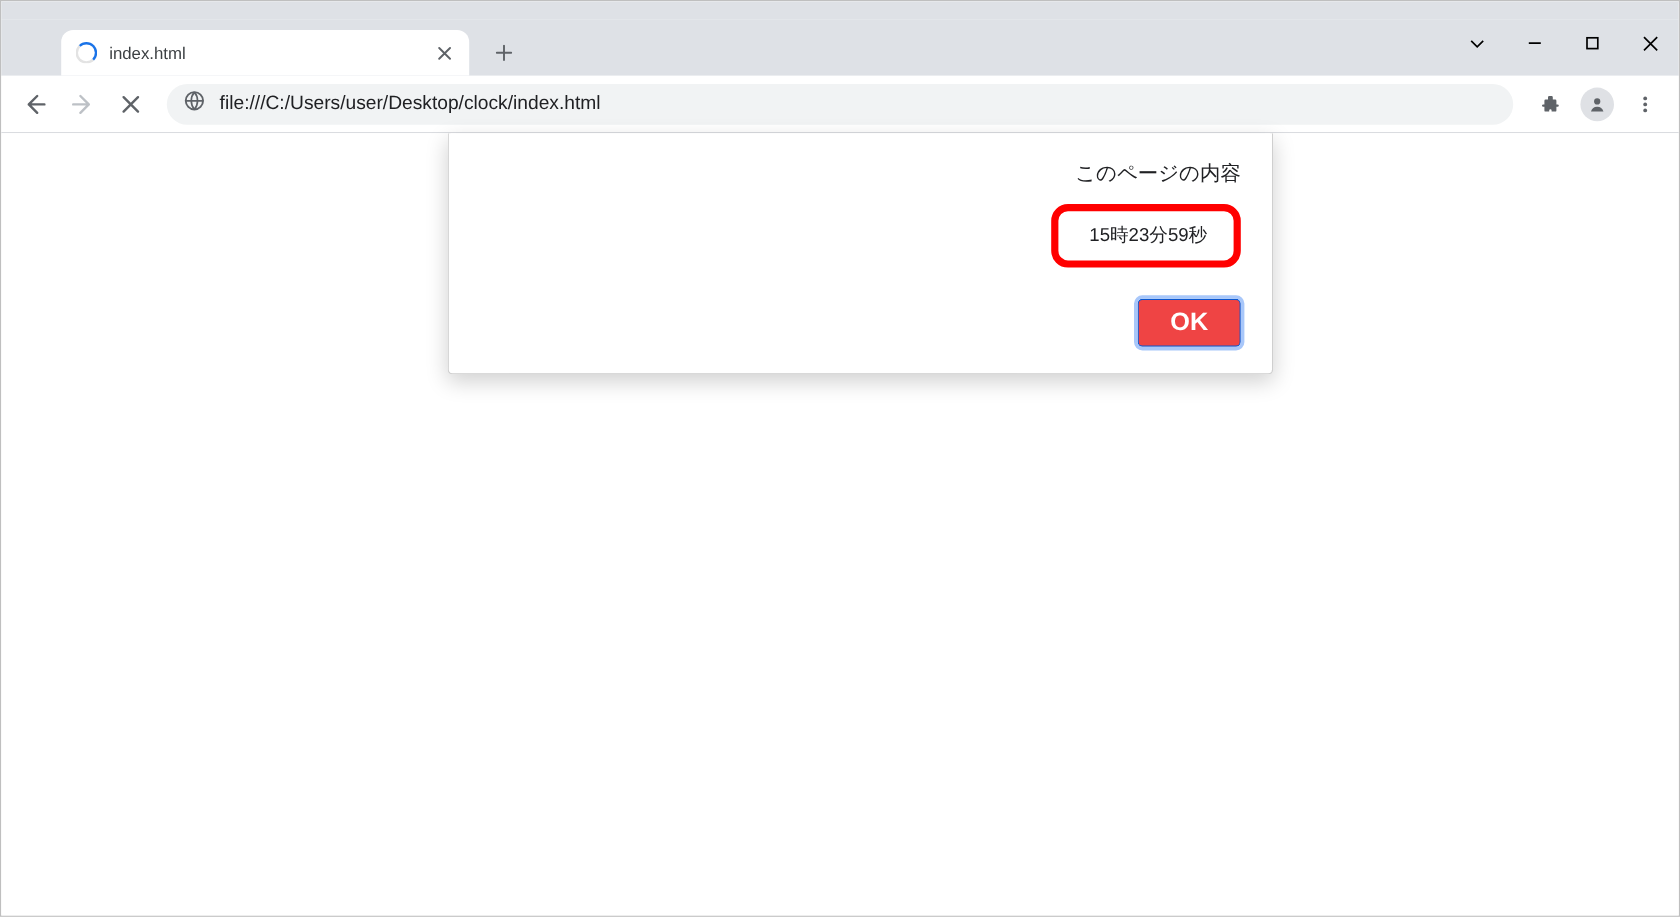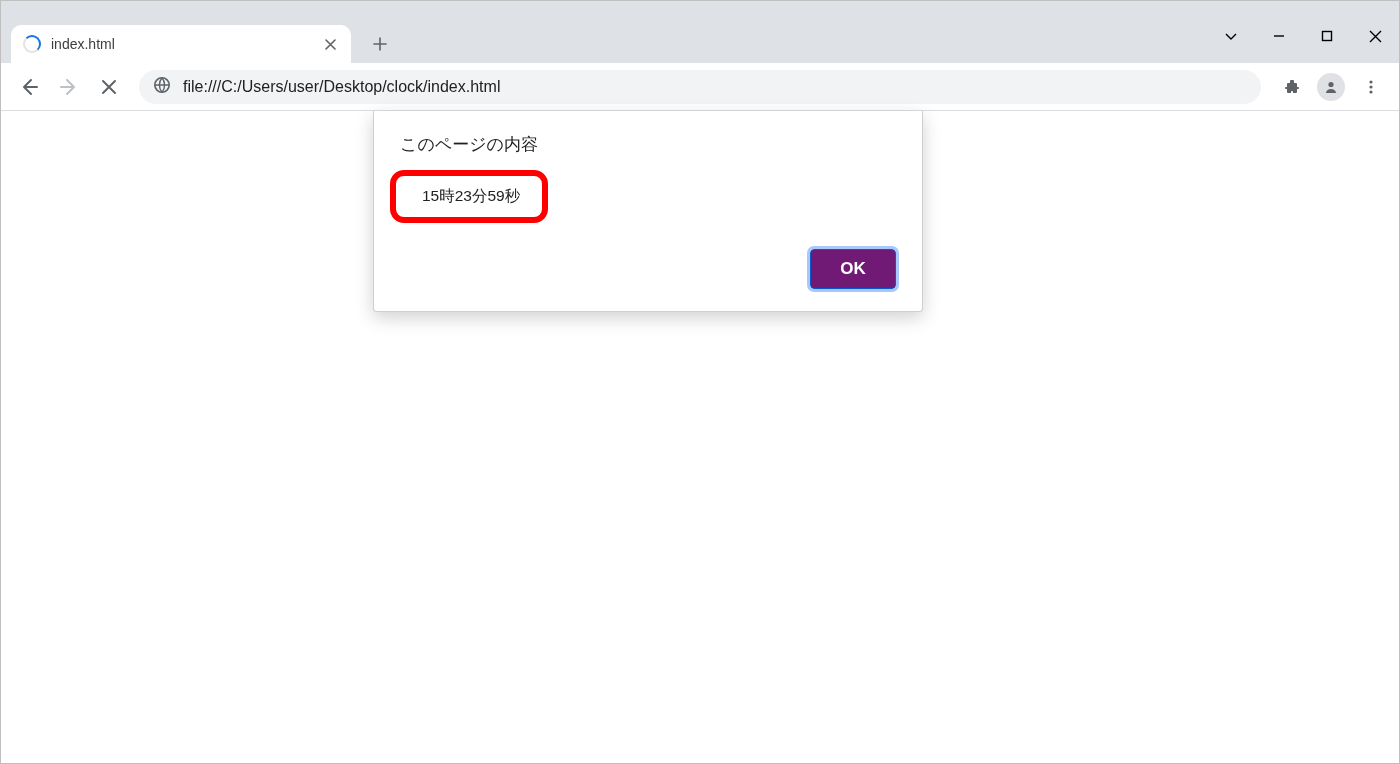--- a/index.html
+++ b/index.html
@@ -1,21 +1,21 @@
 <!DOCTYPE html>
 <html><head>
 <meta charset="utf-8">
 <style>
   * { box-sizing: border-box; margin: 0; padding: 0; }
   html, body { width: 1400px; height: 764px; font-family: "Segoe UI", "Meiryo", Arial, sans-serif; overflow: hidden; background: #fff; }
   body { border: 1px solid #bfbfbf; }
 
   
   .titlebar { height: 15px; background: #dee1e6; }
-  .tabstrip { height: 47px; background: #dee1e6; display: flex; align-items: flex-end; position: relative; }
+  .tabstrip { height: 47px; background: #dee1e6; display: flex; align-items: flex-end; position: relative; padding-left: 40px; }
   .tab {
     margin-left: 10px;
     height: 38px;
     width: 340px;
     background: #ffffff;
     border-radius: 10px 10px 0 0;
     display: flex;
     align-items: center;
     padding: 0 12px;
     position: relative;
@@ -74,45 +74,46 @@
     display: flex; align-items: center; justify-content: center; color: #5f6368;
   }
 
   
   .content { position: relative; height: calc(764px - 15px - 47px - 48px - 2px); background: #ffffff; }
 
   
   .dialog {
     position: absolute;
     left: 372px; top: 0px;
-    width: 550px;
+    width: 688px;
     background: #fff;
     border: 1px solid #cfcfcf;
     border-top: none;
     border-radius: 0 0 4px 4px;
     box-shadow: 0 6px 18px rgba(0,0,0,0.18);
     padding: 22px 26px 22px 26px;
+    text-align: right;
   }
   .dialog-title { font-size: 17px; color: #202124; margin-bottom: 14px; }
   .dialog-message-wrap {
     display: inline-block;
     border: 6px solid #ff0000;
     border-radius: 14px;
     padding: 10px 22px 10px 26px;
     margin-left: -10px;
   }
   .dialog-message { font-size: 15.5px; color: #202124; white-space: nowrap; }
   .dialog-actions { display: flex; justify-content: flex-end; margin-top: 26px; }
   .ok-btn {
     min-width: 86px; height: 40px;
-    background: #701a75; color: #fff;
+    background: #ef4444; color: #fff;
     border: 1px solid #0b57d0;
     outline: 3px solid #a8c7fa;
     border-radius: 4px;
-    font-size: 17px; font-weight: 600;
+    font-size: 21px; font-weight: 600;
     display: flex; align-items: center; justify-content: center;
     cursor: pointer;
     padding: 0 20px;
   }
 </style>
 </head>
 <body>
 
 <div class="titlebar"></div>
 

